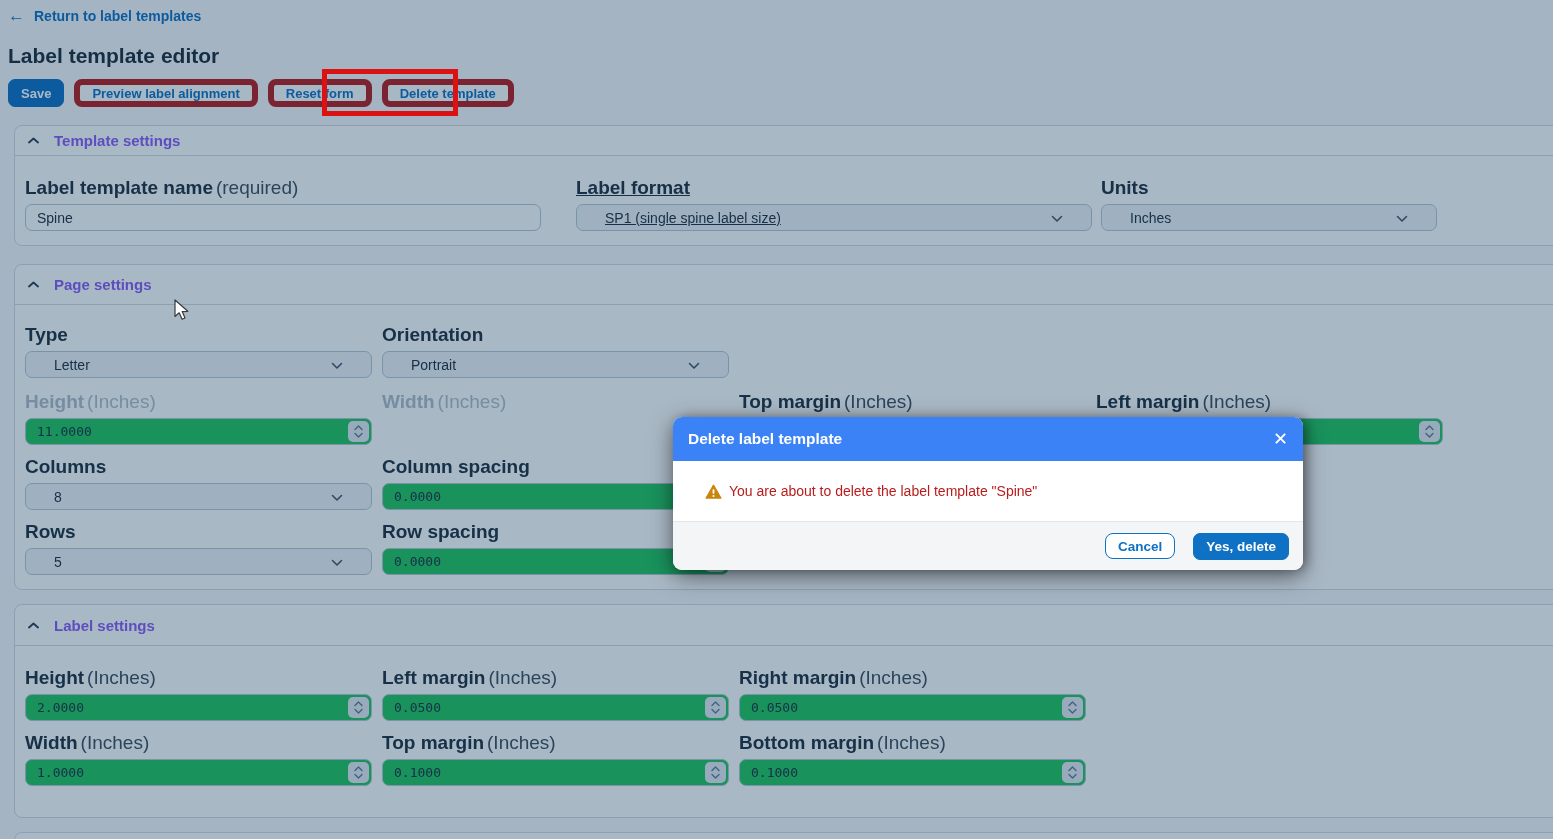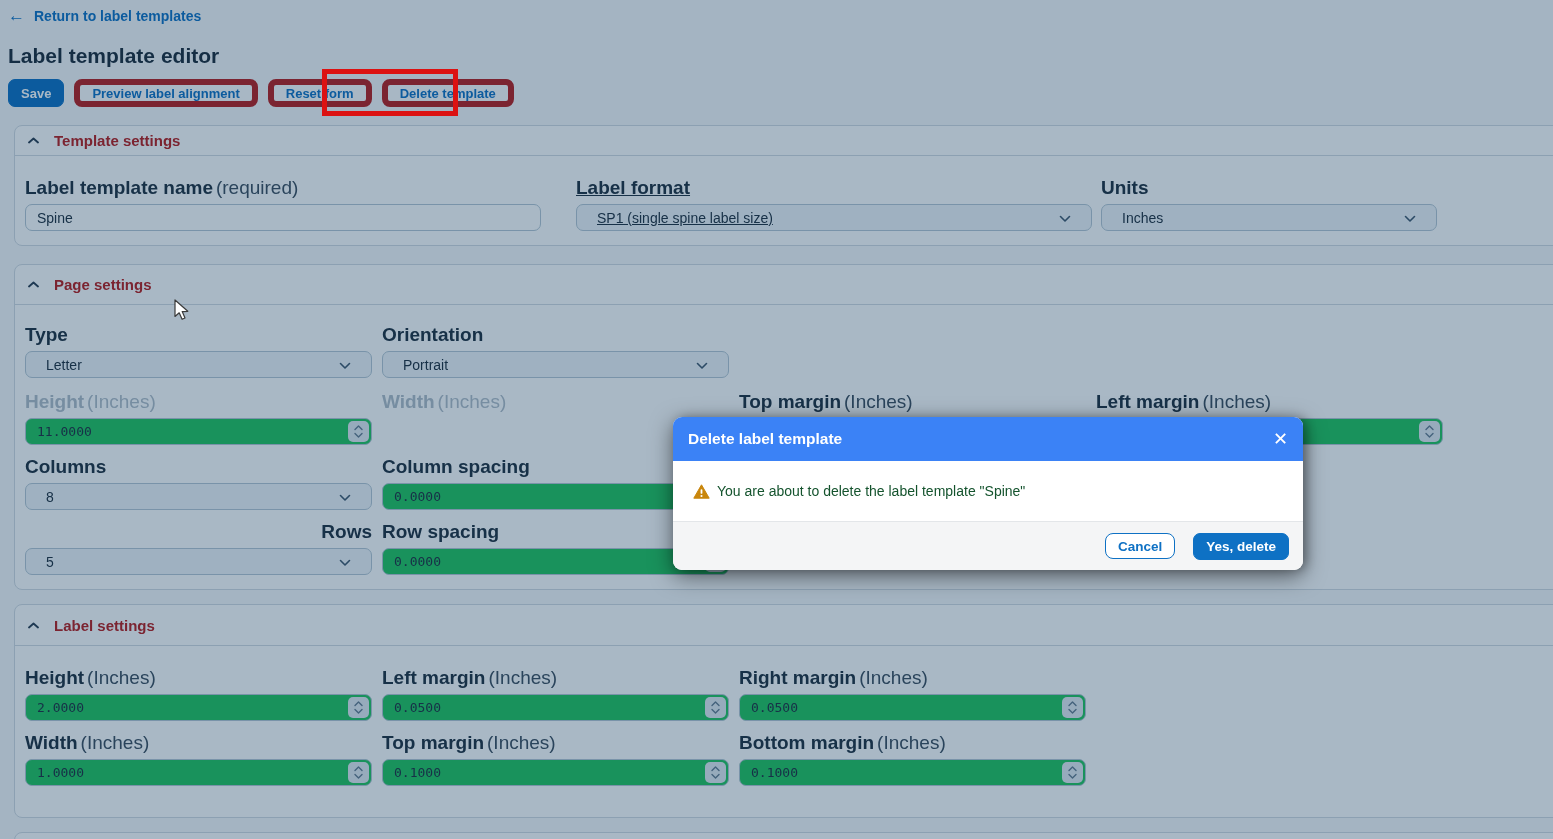--- a/index.html
+++ b/index.html
@@ -33,31 +33,31 @@
 
   
   .panel {
     position:absolute; left:14px; width:1560px;
     background:#fff; border:1px solid #d3dbe2; border-radius:8px;
   }
   .phead {
     display:flex; align-items:center; gap:13px; padding:0 11px;
     border-bottom:1px solid #d3dbe2;
   }
-  .ptitle { font-size:15px; font-weight:bold; color:#b91c1c; }
+  .ptitle { font-size:15px; font-weight:bold; color:#8b5cf6; }
   .collapse { display:inline-flex; cursor:pointer; padding:2px; }
 
   .fld { position:absolute; }
   .lbl { font-size:19px; font-weight:bold; color:#20303f; line-height:16px; margin-bottom:8px; white-space:nowrap; }
   .lbl .sfx { font-weight:normal; color:#3d4e5e; margin-left:3px; }
   .fld.dis .lbl, .fld.dis .lbl .sfx { color:#b1bdc8; }
 
   .ctl {
     height:27px; width:100%; border:1px solid #b5c7d4; border-radius:7px;
-    background:#fff; display:flex; align-items:center; padding:0 20px;
+    background:#fff; display:flex; align-items:center; padding:0 28px;
     font-size:14px; color:#20303f;
   }
   .sel { background:#f0f5f9; justify-content:space-between; cursor:pointer; }
   .sel .chev { flex:0 0 auto; margin-left:8px; }
 
   .numwrap { position:relative; }
   .numwrap input {
     height:27px; width:100%; border:1px solid #b5c7d4; border-radius:7px;
     background:#22c55e; padding:0 32px 0 11px;
     font-family:"DejaVu Sans Mono", monospace; font-size:13px; color:#20303f; outline:none;
@@ -80,22 +80,22 @@
     background:#fff; border-radius:9px; overflow:hidden; z-index:100;
     box-shadow:0 6px 22px rgba(0,0,0,0.5), 4px 0 10px rgba(0,0,0,0.25);
   }
   .mhead {
     height:44px; background:#3b82f6; color:#fff;
     display:flex; align-items:center; padding:0 15px;
   }
   .mtitle { font-size:15.5px; font-weight:bold; }
   .mclose { margin-left:auto; color:#fff; font-size:18px; line-height:18px; cursor:pointer; font-weight:normal; }
   .mbody {
-    height:60px; display:flex; align-items:center; gap:7px; padding:0 20px;
-    font-size:14px; color:#14532d;
+    height:60px; display:flex; align-items:center; gap:7px; padding:0 32px;
+    font-size:14px; color:#b91c1c;
   }
   .mfoot {
     height:49px; background:#f4f5f6; border-top:1px solid #e3e6e9;
     display:flex; align-items:center; justify-content:flex-end; gap:18px; padding:0 14px;
   }
   .btn-cancel {
     height:26px; padding:0 12px; background:#fff; border:1.5px solid #0e71c4;
     color:#0e71c4; font-size:13.5px; font-weight:bold; border-radius:8px;
     display:inline-flex; align-items:center; cursor:pointer;
   }
@@ -255,21 +255,21 @@
           <svg width="9" height="6" viewBox="0 0 9 6">
             <polyline points="1,4.5 4.5,1 8,4.5" fill="none" stroke="#647b8f" stroke-width="1.4" stroke-linecap="round" stroke-linejoin="round"></polyline>
           </svg>
           <svg width="9" height="6" viewBox="0 0 9 6">
             <polyline points="1,1.5 4.5,5 8,1.5" fill="none" stroke="#647b8f" stroke-width="1.4" stroke-linecap="round" stroke-linejoin="round"></polyline>
           </svg>
         </span>
     </div>
   </div>
 
-  <div class="fld" style="left:10px; top:259px; width:347px;text-align:right;">
+  <div class="fld" style="left:10px; top:259px; width:347px;">
     <div class="lbl"><span>Rows</span></div>
     <div class="ctl sel">
       <span>5</span>
       <span class="chev"><svg width="12" height="8" viewBox="0 0 12 8">
             <polyline points="1.5,1.5 6,6 10.5,1.5" fill="none" stroke="#3f586e" stroke-width="1.6" stroke-linecap="round" stroke-linejoin="round"></polyline>
           </svg></span>
     </div>
   </div>
   <div class="fld" style="left:367px; top:259px; width:347px;">
     <div class="lbl"><span>Row spacing</span></div>

